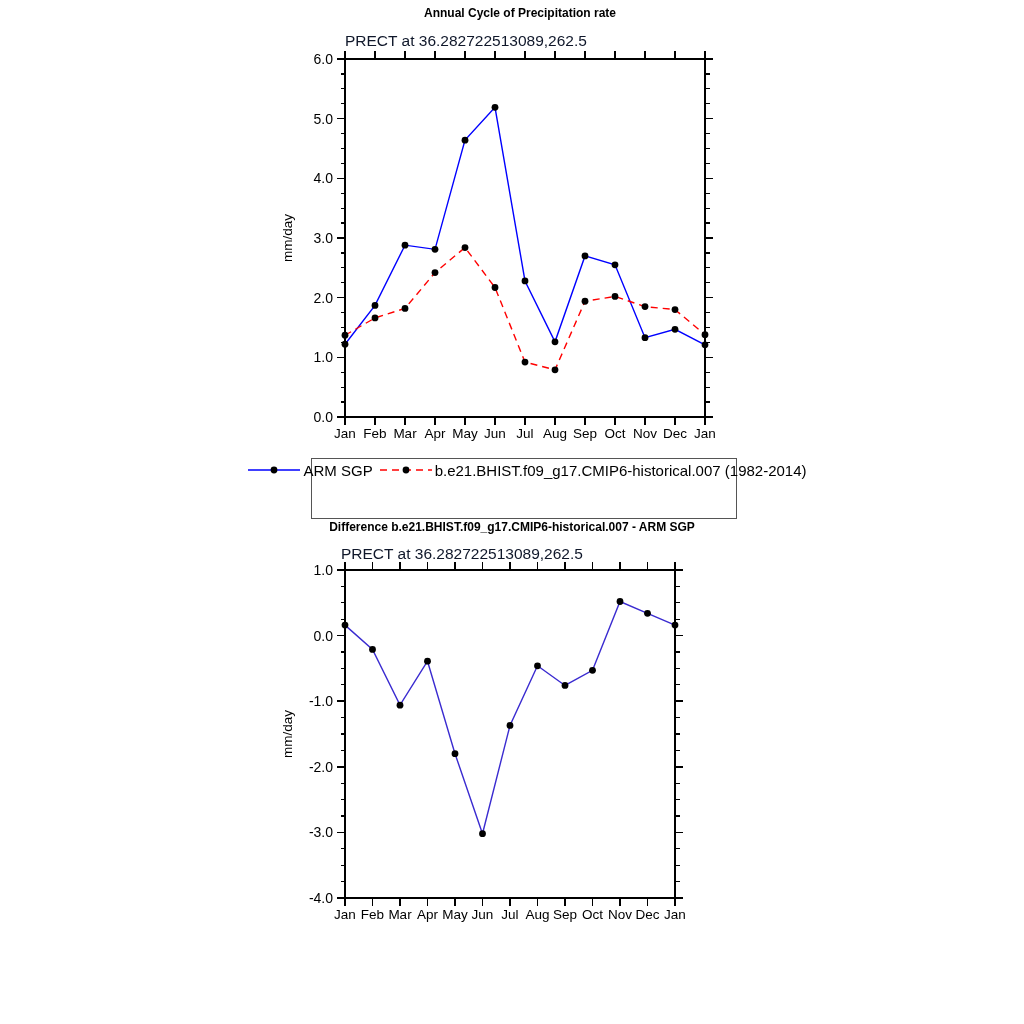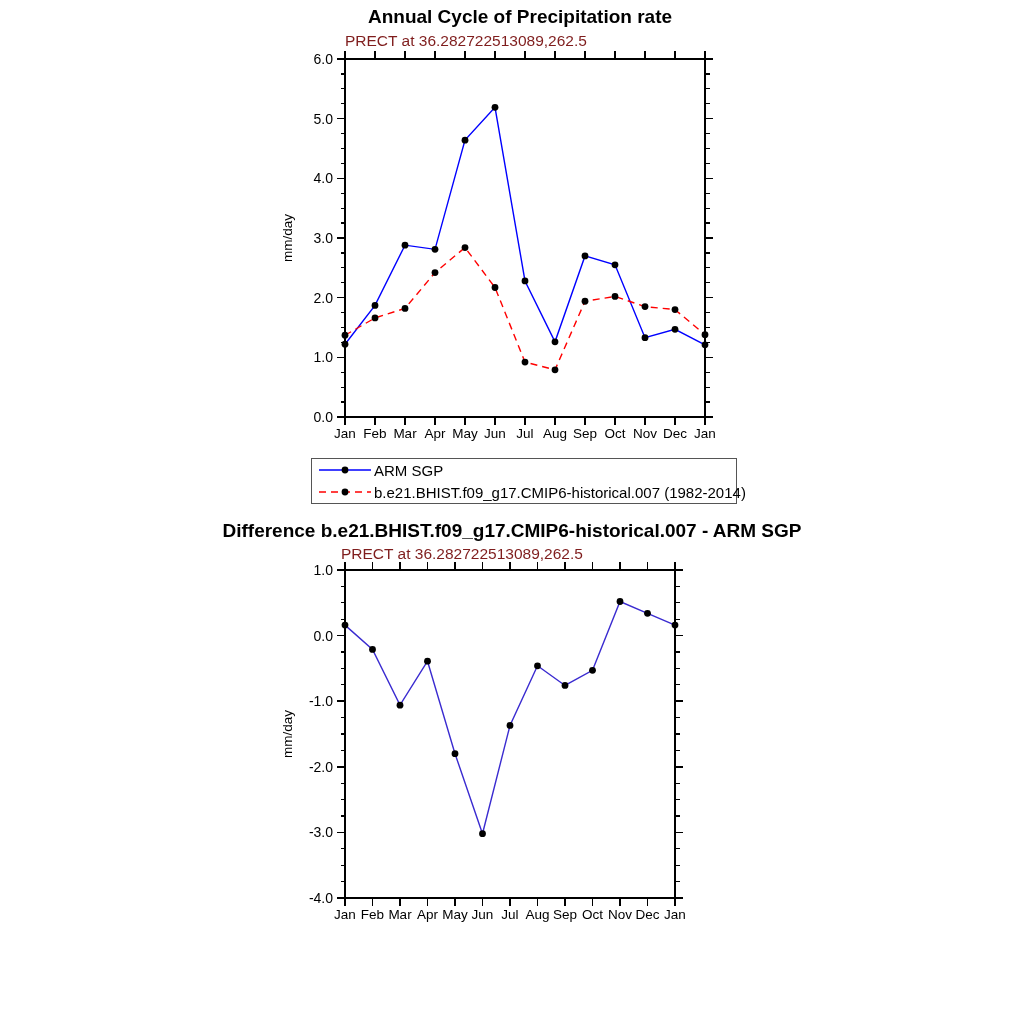--- a/index.html
+++ b/index.html
@@ -1,26 +1,26 @@
 <!DOCTYPE html>
 <html><head>
 <meta charset="utf-8">
 <style>
   html,body{margin:0;padding:0;background:#ffffff;}
   #canvas{position:relative;width:1024px;height:1024px;background:#ffffff;font-family:"Liberation Sans",sans-serif;overflow:hidden;color:#000;}
   #plot-svg{position:absolute;left:0;top:0;}
   svg text{font-family:"Liberation Sans",sans-serif;fill:#000000;}
-  .title{position:absolute;transform:translateX(-50%);font-weight:bold;font-size:19px;white-space:nowrap;color:#000;}
-  .subtitle{position:absolute;font-size:15.5px;white-space:nowrap;color:#7f1d1d;}
+  .title{position:absolute;transform:translateX(-50%);font-weight:bold;font-size:12px;white-space:nowrap;color:#000;}
+  .subtitle{position:absolute;font-size:15.5px;white-space:nowrap;color:#0f172a;}
   #chart1-title{left:520px;top:6px;}
   #chart1-subtitle{left:345px;top:32px;}
   #chart2-title{left:512px;top:520px;}
   #chart2-subtitle{left:341px;top:545px;}
-  #legend{position:absolute;left:311px;top:458px;width:426px;height:46px;border:1px solid #555;
-          box-sizing:border-box;display:flex;flex-direction:column;justify-content:center;background:#fff;}
+  #legend{position:absolute;left:311px;top:458px;width:426px;height:61px;border:1px solid #555;
+          box-sizing:border-box;display:flex;flex-direction:row;justify-content:center;background:#fff;}
   .legend-row{display:flex;align-items:center;height:22px;}
   .legend-sample{margin-left:3px;flex:0 0 auto;}
   .legend-label{font-size:15px;white-space:nowrap;color:#000;margin-left:1px;}
 </style>
 </head>
 <body>
 
 <div id="canvas">
   <svg id="plot-svg" width="1024" height="1024">
     <g id="plot1">

